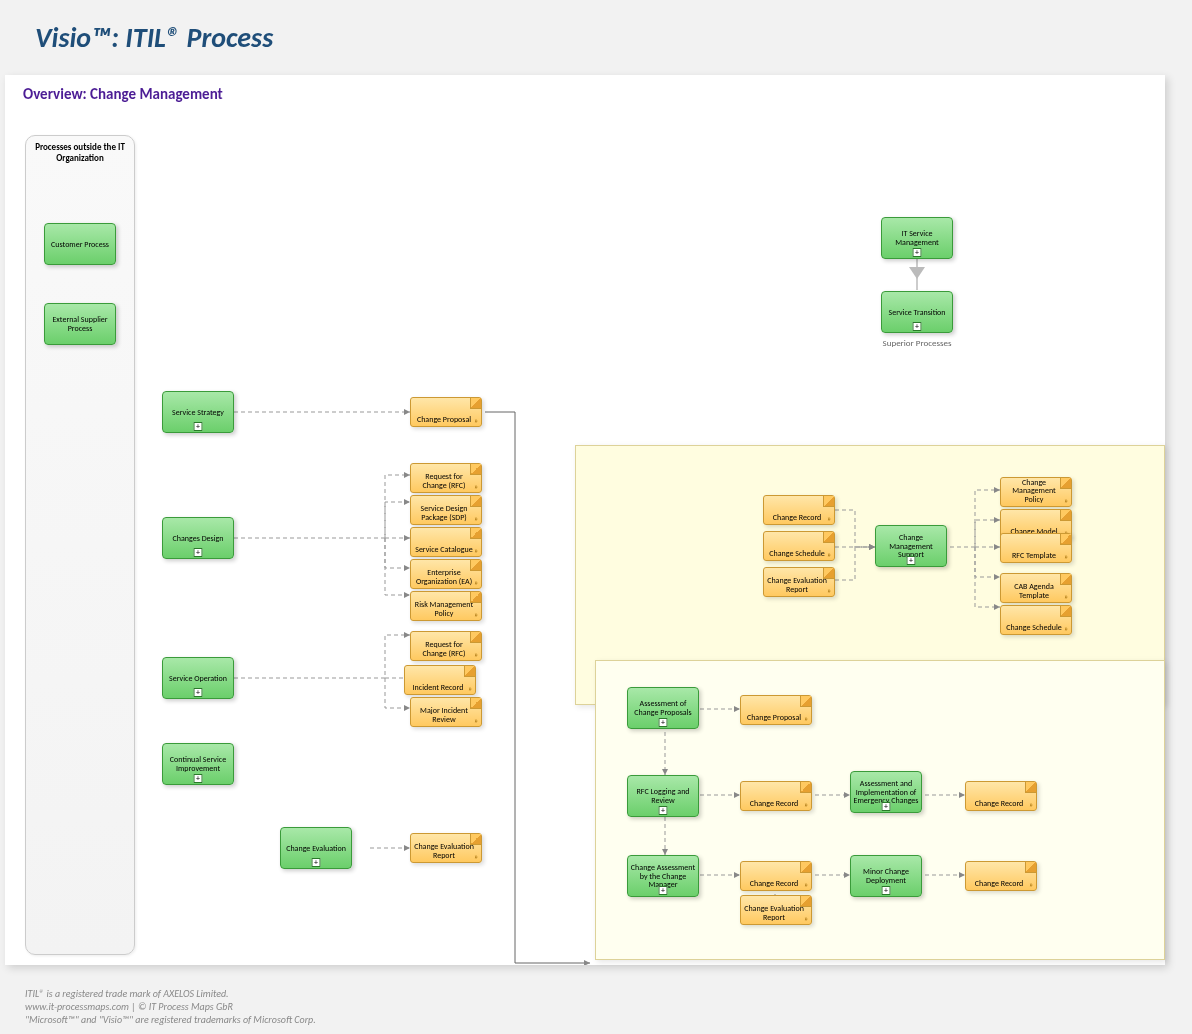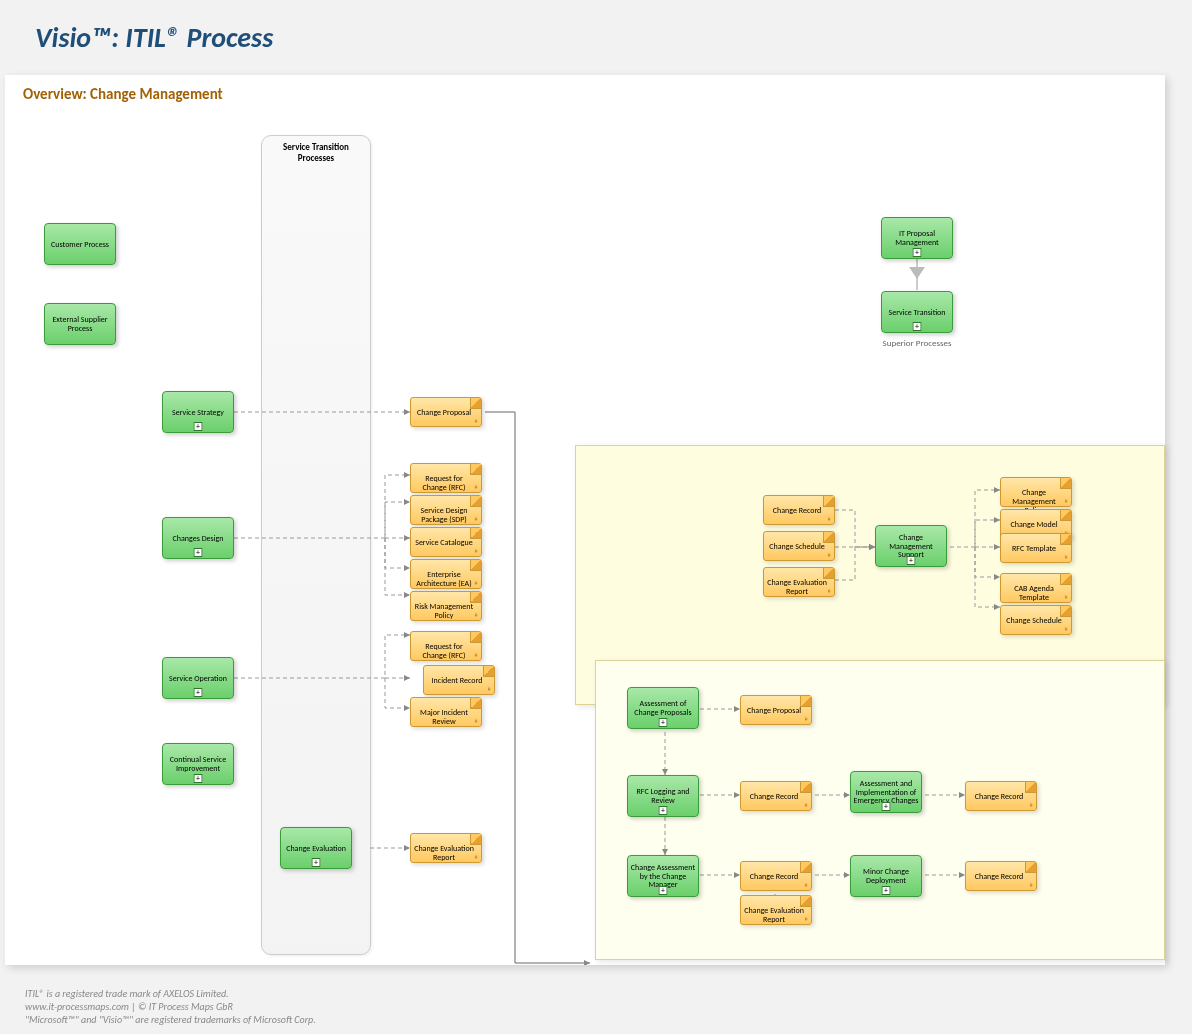--- a/index.html
+++ b/index.html
@@ -1,45 +1,45 @@
 <!DOCTYPE html>
 <html><head>
 <meta charset="utf-8">
 <style>
 *{box-sizing:border-box;margin:0;padding:0}
 body{font-family:Calibri,Arial,sans-serif;background:#f2f2f2;width:1192px;height:1034px;position:relative;overflow:hidden}
 .page-title{font-size:28px;color:#1f4e79;font-weight:600;padding:20px 0 10px 35px;font-style:italic}
 .canvas{position:absolute;left:5px;top:75px;width:1160px;height:890px;background:#fff;box-shadow:3px 3px 8px rgba(0,0,0,.15)}
-.subtitle{font-size:15px;font-weight:700;color:#a16207;padding:10px 0 0 18px}
+.subtitle{font-size:15px;font-weight:700;color:#4c1d95;padding:10px 0 0 18px}
 .footer{position:absolute;left:25px;bottom:8px;font-size:10px;color:#888;font-style:italic;line-height:1.3}
 .lane{position:absolute;top:60px;width:110px;height:820px;background:linear-gradient(180deg,#f9f9f9,#f3f3f3);border:1px solid #ccc;border-radius:10px;box-shadow:1px 1px 3px rgba(0,0,0,.08)}
 .lane-hdr{font-size:9px;font-weight:700;text-align:center;padding:6px 4px;line-height:1.2}
 .lane1{left:20px}.lane2{left:138px}.lane3{left:256px}
 .proc{position:absolute;width:72px;height:42px;background:linear-gradient(180deg,#a8e8a8,#6bcf6b);border:1px solid #3a9b3a;border-radius:4px;box-shadow:2px 2px 4px rgba(0,0,0,.2);font-size:8px;text-align:center;display:flex;align-items:center;justify-content:center;padding:2px;line-height:1.1}
 .proc .sub{position:absolute;bottom:1px;left:50%;transform:translateX(-50%);width:9px;height:9px;border:1px solid #2a7a2a;background:#fff;font-size:8px;line-height:7px}
-.doc{position:absolute;width:72px;height:30px;background:linear-gradient(180deg,#ffe6a8,#ffc960);border:1px solid #cc9933;border-radius:3px;box-shadow:2px 2px 4px rgba(0,0,0,.15);font-size:8px;text-align:center;display:flex;align-items:flex-start;justify-content:center;padding:10px 6px 2px 2px;line-height:1.1}
+.doc{position:absolute;width:72px;height:30px;background:linear-gradient(180deg,#ffe6a8,#ffc960);border:1px solid #cc9933;border-radius:3px;box-shadow:2px 2px 4px rgba(0,0,0,.15);font-size:8px;text-align:center;display:flex;align-items:flex-end;justify-content:center;padding:10px 6px 2px 2px;line-height:1.1}
 .doc::before{content:"";position:absolute;top:0;right:0;width:10px;height:10px;background:linear-gradient(135deg,#ffc960 50%,#e6a030 50%);border-left:1px solid #cc9933;border-bottom:1px solid #cc9933}
 .doc .ar{position:absolute;bottom:1px;right:3px;font-size:8px;color:#996600}
 .region{position:absolute;background:#fffde0;border:1px solid #ddd299;box-shadow:2px 2px 6px rgba(0,0,0,.1)}
 .reg1{left:570px;top:370px;width:590px;height:260px}
 .reg2{left:590px;top:585px;width:570px;height:300px;background:#fffff0}
 .tri{position:absolute;width:0;height:0;border-left:8px solid transparent;border-right:8px solid transparent;border-top:12px solid #bbb}
 .super-lbl{position:absolute;font-size:9px;color:#666;text-align:center;width:100px}
 svg.conn{position:absolute;left:0;top:0;width:100%;height:100%;pointer-events:none}
 </style>
 </head>
 <body>
 
 <div class="page-title">Visio™: ITIL® Process</div>
 
 <div class="canvas">
   <div class="subtitle">Overview: Change Management</div>
 
-  <div class="lane lane3">
-      <div class="lane-hdr">Service Transition Processes</div>
+  <div class="lane lane1">
+      <div class="lane-hdr">Processes outside the IT Organization</div>
     </div>
 
   <div class="region reg1"></div>
   <div class="region reg2"></div>
 
   <svg class="conn">
     <defs>
         <marker id="ah" markerWidth="8" markerHeight="8" refX="6" refY="3" orient="auto">
           <path d="M0,0 L6,3 L0,6 Z" fill="#888"></path>
         </marker>
@@ -101,21 +101,21 @@
       <span>Continual Service Improvement</span>
       <span class="sub">+</span>
     </div>
 
   <div class="proc" style="left:275px;top:752px">
       <span>Change Evaluation</span>
       <span class="sub">+</span>
     </div>
 
   <div class="proc" style="left:876px;top:142px">
-      <span>IT Proposal Management</span>
+      <span>IT Service Management</span>
       <span class="sub">+</span>
     </div>
   <div class="tri" style="left:904px;top:192px"></div>
   <div class="proc" style="left:876px;top:216px">
       <span>Service Transition</span>
       <span class="sub">+</span>
     </div>
   <div class="super-lbl" style="left:862px;top:262px">Superior Processes</div>
 
   <div class="doc" style="left:405px;top:322px">
@@ -128,32 +128,32 @@
     </div>
   <div class="doc" style="left:405px;top:420px">
       <span>Service Design Package (SDP)</span>
       <span class="ar">»</span>
     </div>
   <div class="doc" style="left:405px;top:452px">
       <span>Service Catalogue</span>
       <span class="ar">»</span>
     </div>
   <div class="doc" style="left:405px;top:484px">
-      <span>Enterprise Architecture (EA)</span>
+      <span>Enterprise Organization (EA)</span>
       <span class="ar">»</span>
     </div>
   <div class="doc" style="left:405px;top:516px">
       <span>Risk Management Policy</span>
       <span class="ar">»</span>
     </div>
   <div class="doc" style="left:405px;top:556px">
       <span>Request for Change (RFC)</span>
       <span class="ar">»</span>
     </div>
-  <div class="doc" style="left:418px;top:590px">
+  <div class="doc" style="left:399px;top:590px">
       <span>Incident Record</span>
       <span class="ar">»</span>
     </div>
   <div class="doc" style="left:405px;top:622px">
       <span>Major Incident Review</span>
       <span class="ar">»</span>
     </div>
   <div class="doc" style="left:405px;top:758px">
       <span>Change Evaluation Report</span>
       <span class="ar">»</span>

